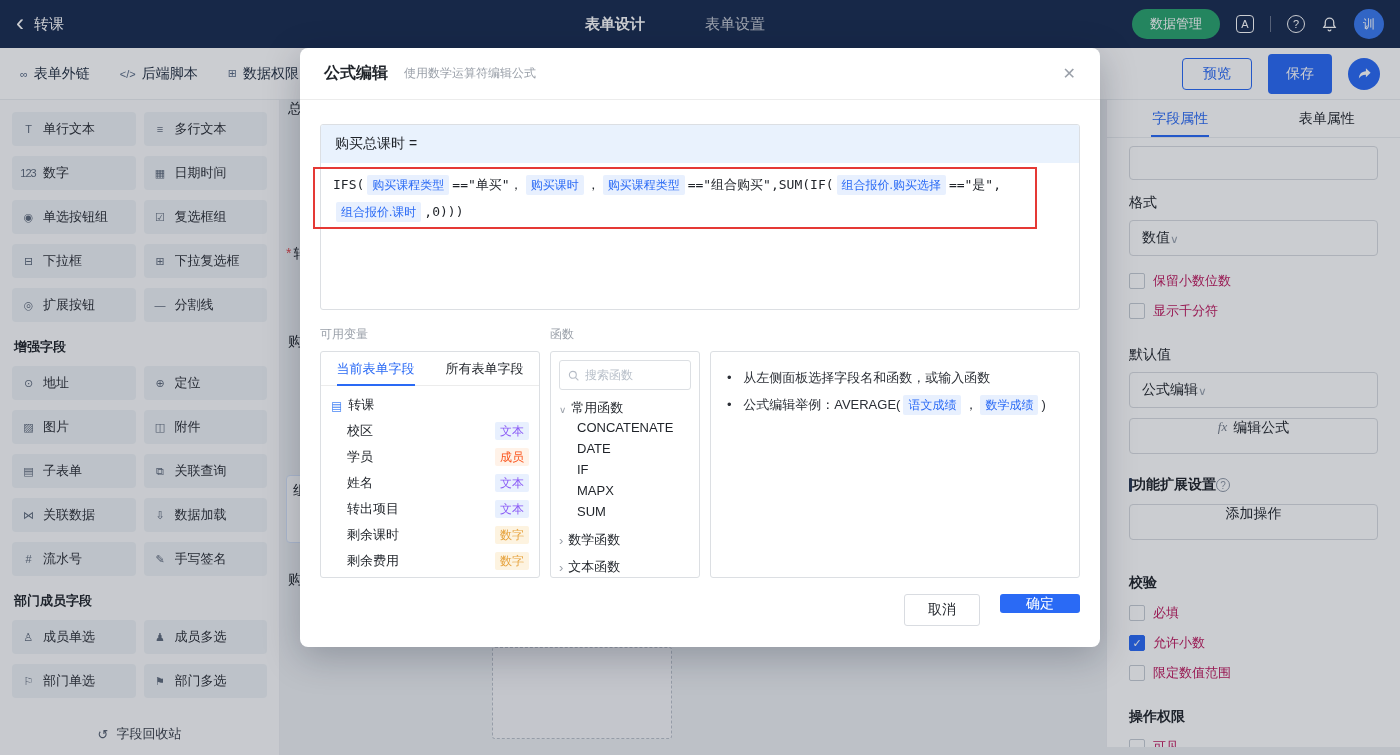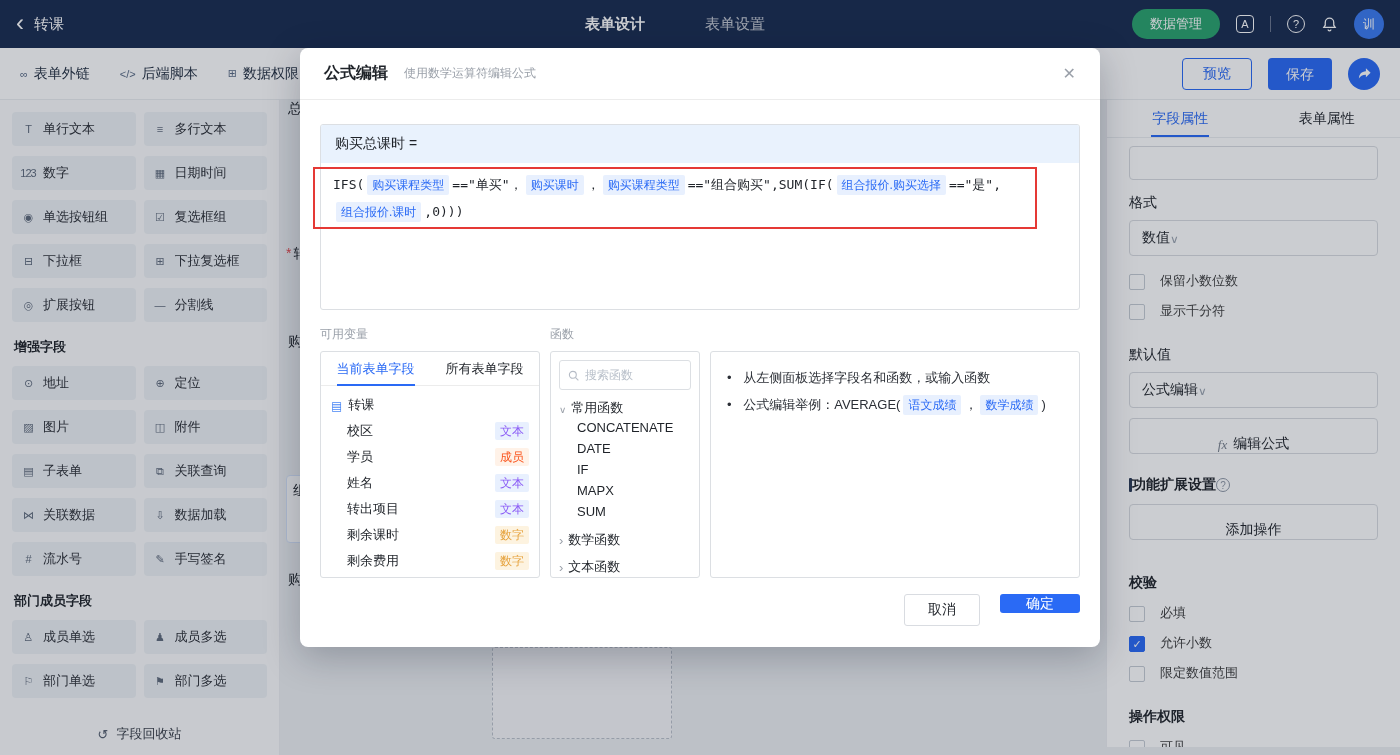--- a/index.html
+++ b/index.html
@@ -23,21 +23,21 @@
   .tb-divider{width:1px;height:16px;background:rgba(255,255,255,.35)}
   .avatar{width:30px;height:30px;border-radius:50%;background:#3a7af0;display:flex;align-items:center;justify-content:center;font-size:12px;cursor:pointer}
 
   
   .toolbar{position:absolute;top:48px;left:0;right:0;height:52px;background:#fff;border-bottom:1px solid #ebedf0;display:flex;align-items:center;justify-content:space-between;padding:0 20px}
   .tool-tabs{display:flex;gap:30px}
   .tool-tab{display:flex;align-items:center;gap:6px;font-size:14px;color:#243042;cursor:pointer;white-space:nowrap}
   .tool-tab .t-icon{color:#5a6b85;font-size:11px}
   .toolbar-right{display:flex;align-items:center;gap:16px}
   .btn-preview{height:32px;padding:0 20px;border:1px solid #2a6af5;color:#2a6af5;background:#fff;border-radius:4px;font-size:14px}
-  .btn-save{height:32px;padding:8px 18px;background:#2a6af5;color:#fff;border:none;border-radius:4px;font-size:14px}
+  .btn-save{height:40px;padding:8px 18px;background:#2a6af5;color:#fff;border:none;border-radius:4px;font-size:14px}
   .btn-share{width:32px;height:32px;border-radius:50%;background:#2a6af5;border:none;display:flex;align-items:center;justify-content:center}
 
   
   .sidebar{position:absolute;top:100px;left:0;bottom:0;width:280px;background:#fbfcfd;border-right:1px solid #eceef1;padding:12px;overflow:hidden}
   .field-grid{display:grid;grid-template-columns:1fr 1fr;gap:10px 8px}
   .field-btn{height:34px;background:#eef1f5;border-radius:4px;display:flex;align-items:center;gap:7px;padding:0 8px;font-size:13px;color:#2b2f36;cursor:pointer;overflow:hidden}
   .fb-icon{color:#5f6b7c;font-size:11px;width:16px;text-align:center;flex:none;letter-spacing:-1px}
   .fb-label{white-space:nowrap;overflow:hidden}
   .section-title{font-size:13px;color:#1f2329;font-weight:bold;margin:16px 2px 10px}
   .recycle{position:absolute;bottom:12px;left:0;width:100%;display:flex;justify-content:center;align-items:center;gap:8px;font-size:13px;color:#3c414b;cursor:pointer}
@@ -60,26 +60,26 @@
   .rp-tab{flex:1;display:flex;align-items:center;justify-content:center;font-size:14px;color:#1f2329;cursor:pointer;position:relative}
   .rp-tab.active{color:#2a6af5}
   .rp-tab.active::after{content:"";position:absolute;bottom:0;left:50%;transform:translateX(-50%);width:58px;height:2px;background:#2a6af5}
   .rp-input{width:100%;height:34px;border:1px solid #d9dce1;border-radius:4px;margin-top:8px;background:#fff;padding:0 10px;font-size:13px;outline:none}
   .rp-label{font-size:14px;color:#1f2329;margin-top:14px}
   .rp-label.mt-lg{margin-top:26px}
   .rp-label.bold{font-weight:bold}
   .rp-label.mt-xl{margin-top:34px}
   .rp-select{height:36px;border:1px solid #d9dce1;border-radius:4px;display:flex;align-items:center;justify-content:flex-start;padding:0 12px;font-size:14px;color:#1f2329;margin-top:8px;cursor:pointer;background:#fff}
   .chev-down::before{content:"∨";color:#9aa3af;font-size:12px;display:inline-block;transform:scaleY(.9)}
-  .cb-row{display:flex;align-items:flex-end;gap:15px;margin-top:12px;font-size:13px;color:#404040;cursor:pointer}
+  .cb-row{display:flex;align-items:center;gap:8px;margin-top:12px;font-size:13px;color:#be185d;cursor:pointer}
   .cb-group.first .cb-row:first-of-type{margin-top:16px}
   .cb{width:16px;height:16px;border:1px solid #c6ccd4;border-radius:2px;background:#fff;flex:none;position:relative}
   .cb.checked{background:#2a6af5;border-color:#2a6af5}
   .cb.checked::after{content:"✓";position:absolute;inset:0;color:#fff;font-size:11px;display:flex;align-items:center;justify-content:center}
-  .btn-outline{width:100%;height:36px;border:1px solid #d9dce1;border-radius:4px;background:#fff;font-size:14px;color:#1f2329;margin-top:10px;display:flex;align-items:flex-end;justify-content:center;gap:6px}
+  .btn-outline{width:100%;height:36px;border:1px solid #d9dce1;border-radius:4px;background:#fff;font-size:14px;color:#1f2329;margin-top:10px;display:flex;align-items:flex-start;justify-content:center;gap:6px}
   .fx{font-style:italic;color:#7a828e;font-family:"Liberation Serif","DejaVu Serif",serif;font-size:13px}
   .rp-header{display:flex;align-items:center;gap:0;margin-top:22px;font-size:14px;font-weight:bold;color:#1f2329}
   .rp-header::before{content:"";width:3px;height:14px;background:#2b3a55;border-radius:1px}
   .q-badge{width:14px;height:14px;border:1px solid #8f98a6;border-radius:50%;color:#8f98a6;font-size:10px;display:flex;align-items:center;justify-content:center;font-weight:normal}
   .q-badge::before{content:"?"}
 
   
   .overlay{position:absolute;inset:0;background:rgba(16,26,46,.22);z-index:40}
   .modal{position:absolute;left:300px;top:48px;width:800px;height:599px;background:#fff;border-radius:8px;z-index:50;box-shadow:0 10px 36px rgba(10,20,40,.25)}
   .modal-header{height:52px;display:flex;align-items:center;padding:0 24px;border-bottom:1px solid #ececec}

